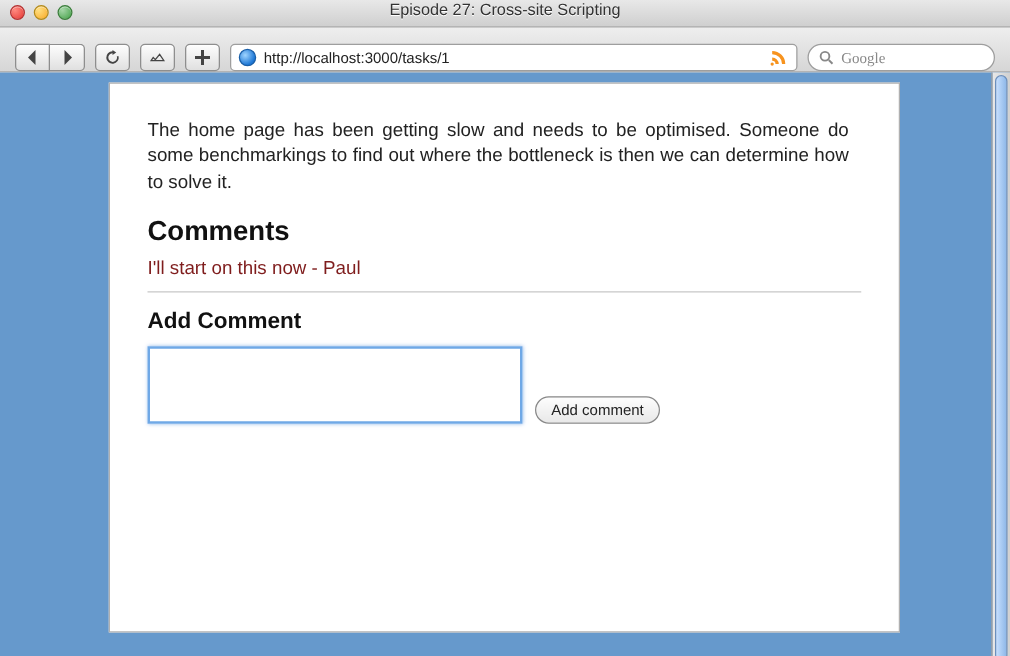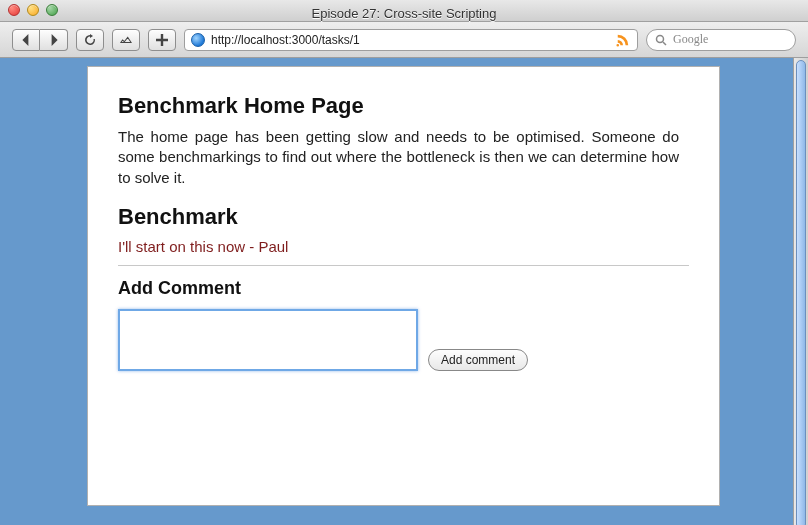--- a/index.html
+++ b/index.html
@@ -11,21 +11,21 @@
     background: #fff;
     overflow: hidden;
   }
 
   
   .titlebar {
     height: 22px;
     background: linear-gradient(#e8e8e8, #cfcfcf);
     border-bottom: 1px solid #a0a0a0;
     display: flex;
-    align-items: flex-end;
+    align-items: flex-start;
     position: relative;
   }
   .traffic-lights {
     position: absolute;
     left: 8px; top: 4px;
     display: flex;
     gap: 7px;
   }
   .tl {
     width: 12px; height: 12px; border-radius: 50%;
@@ -41,21 +41,21 @@
     color: #333;
     text-shadow: 0 1px 0 #fff;
   }
 
   
   .toolbar {
     height: 36px;
     background: linear-gradient(#eeeeee, #d6d6d6);
     border-bottom: 1px solid #9e9e9e;
     display: flex;
-    align-items: center;
+    align-items: flex-end;
     padding: 0 12px;
     gap: 8px;
   }
   .btn-group { display: flex; }
   .tb-btn {
     height: 22px;
     min-width: 28px;
     padding: 0 6px;
     background: linear-gradient(#fdfdfd, #e0e0e0);
     border: 1px solid #8e8e8e;
@@ -258,24 +258,23 @@
     <svg viewBox="0 0 12 12">
         <circle cx="5" cy="5" r="3.5" fill="none" stroke="#888" stroke-width="1.5"></circle>
         <line x1="8" y1="8" x2="11" y2="11" stroke="#888" stroke-width="1.5"></line>
       </svg>
     <span>Google</span>
   </div>
 </div>
 
 <div class="viewport">
   <div class="page">
-    <h1>Benchmark Home Page</h1>
     <p>The home page has been getting slow and needs to be optimised. Someone do some benchmarkings to find out where the bottleneck is then we can determine how to solve it.</p>
 
-    <h2>Benchmark</h2>
+    <h2>Comments</h2>
     <div class="comment-text">I'll start on this now - Paul</div>
     <hr>
 
     <h3>Add Comment</h3>
     <div class="form-row">
       <textarea class="comment-area" style=""></textarea>
       <button class="add-comment-btn">Add comment</button>
     </div>
   </div>
   <div class="scrollbar"></div>

